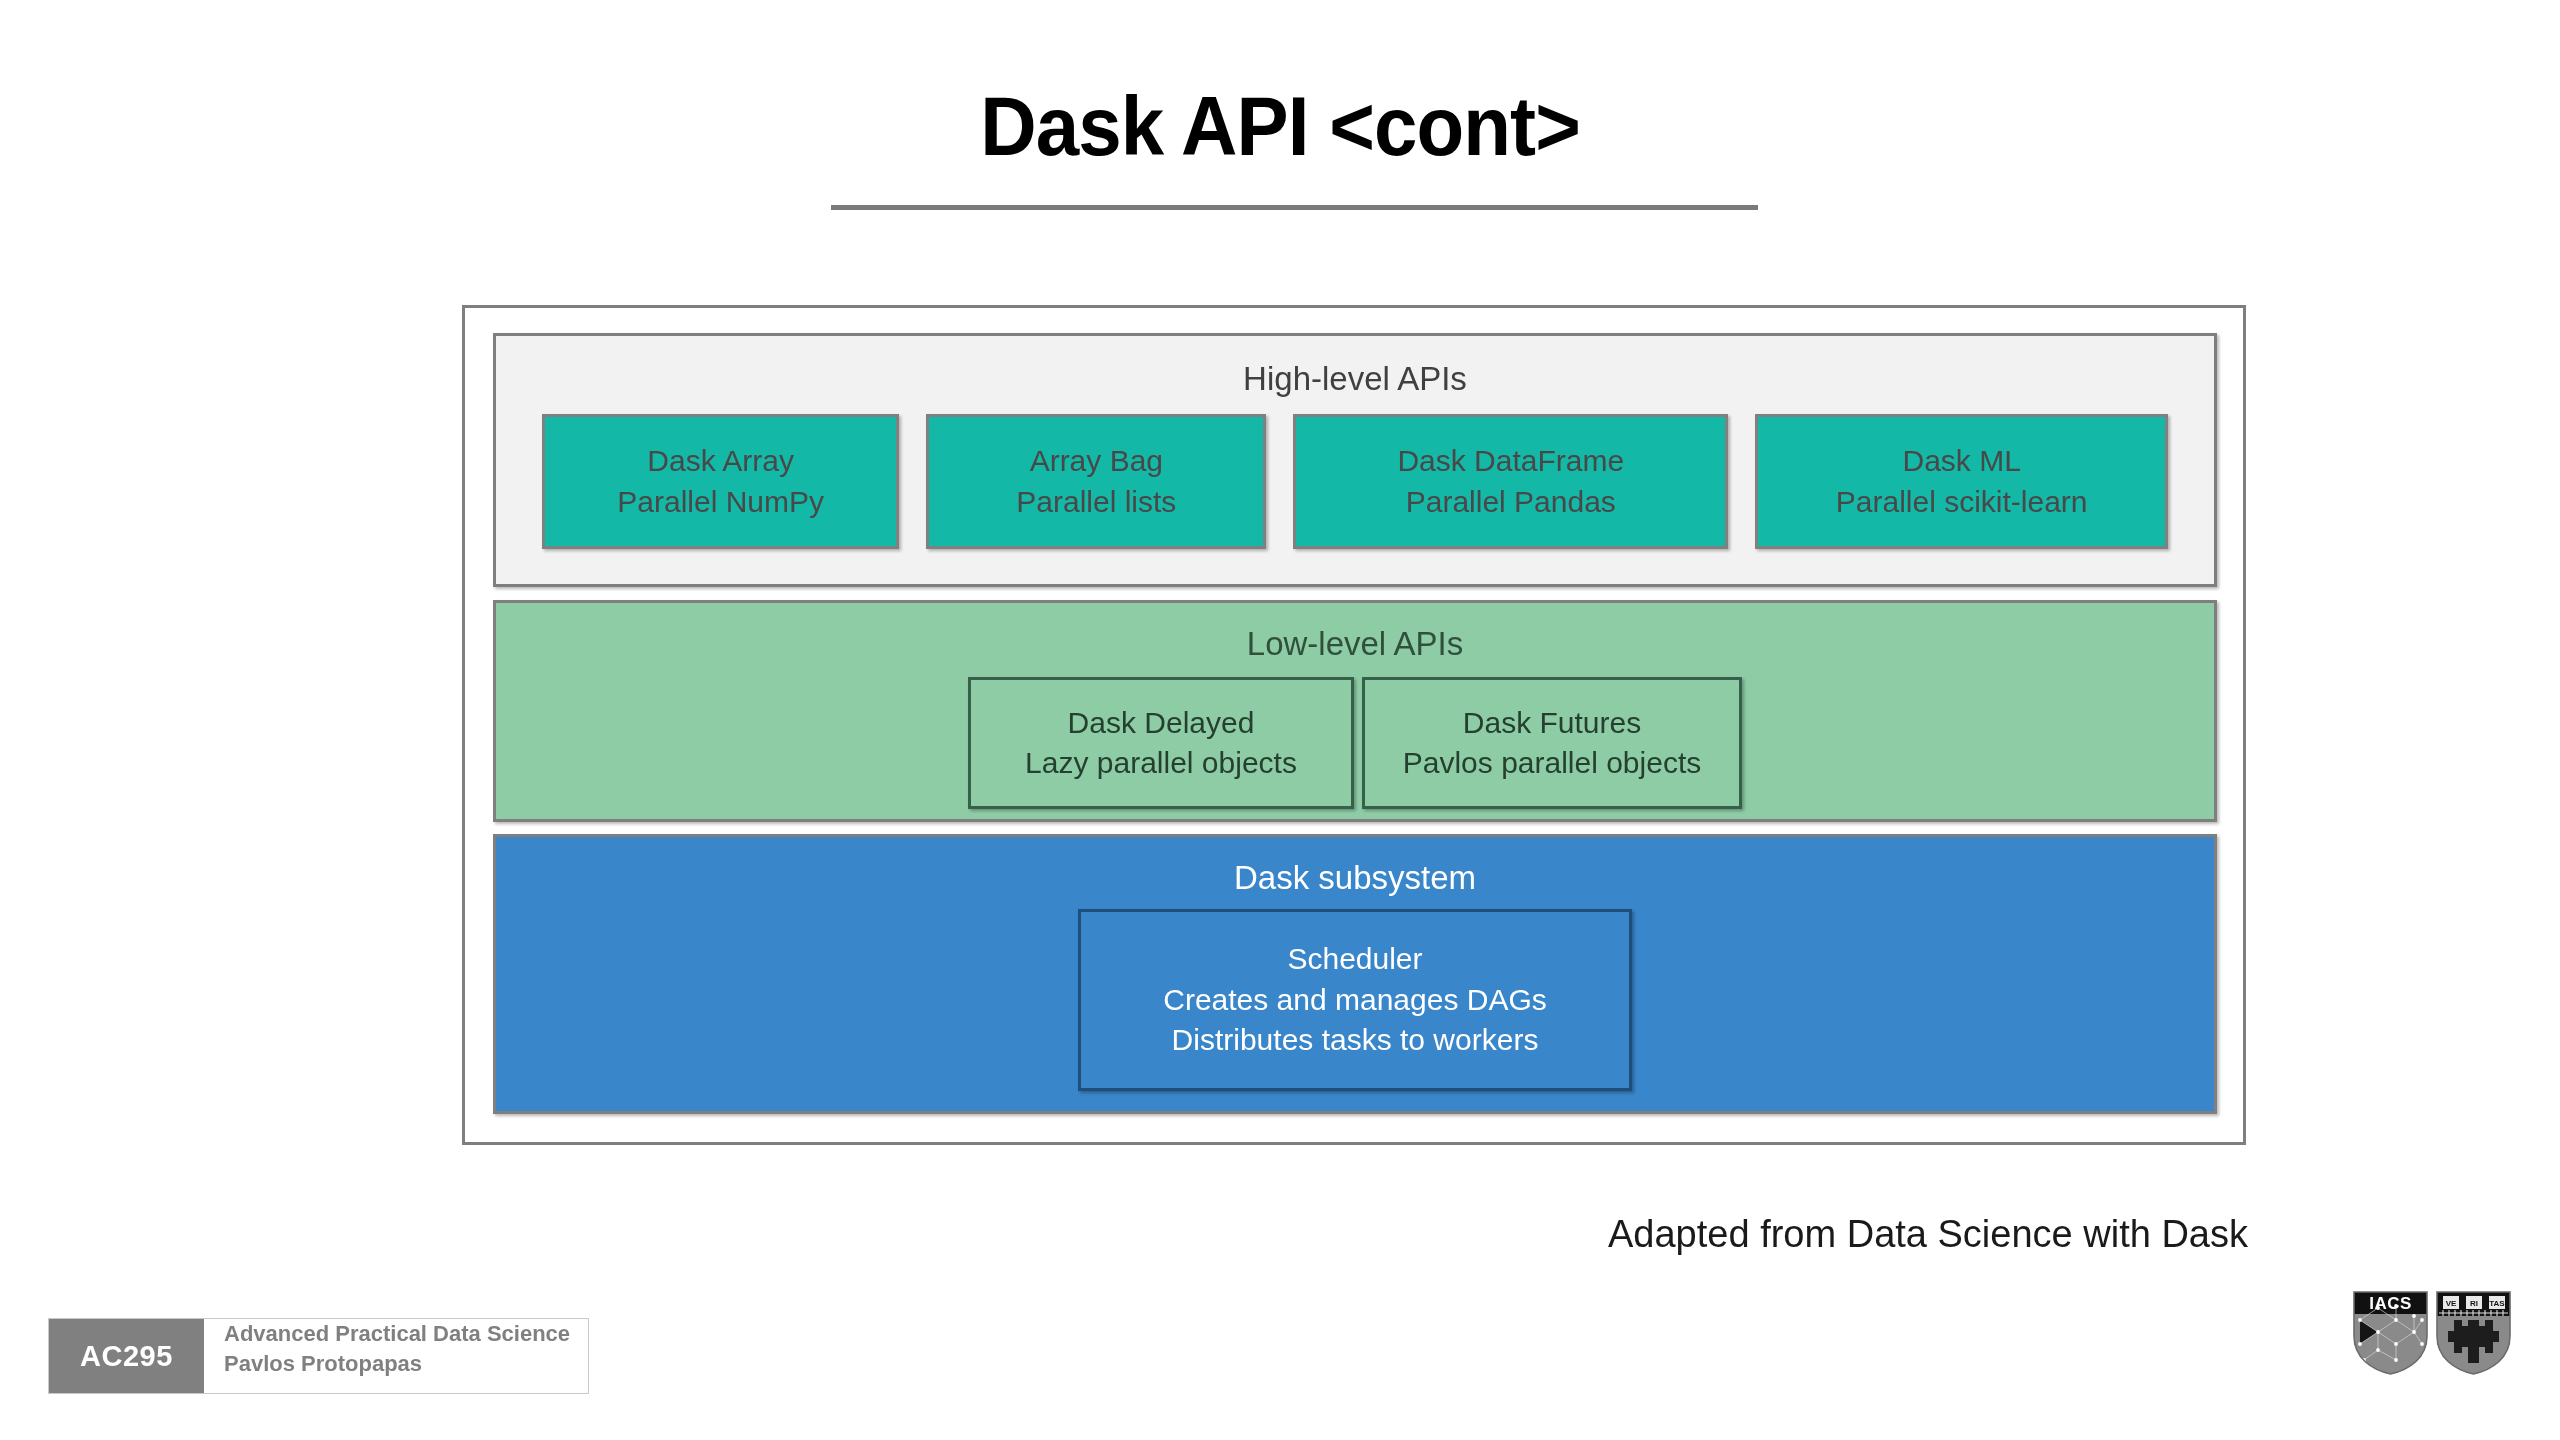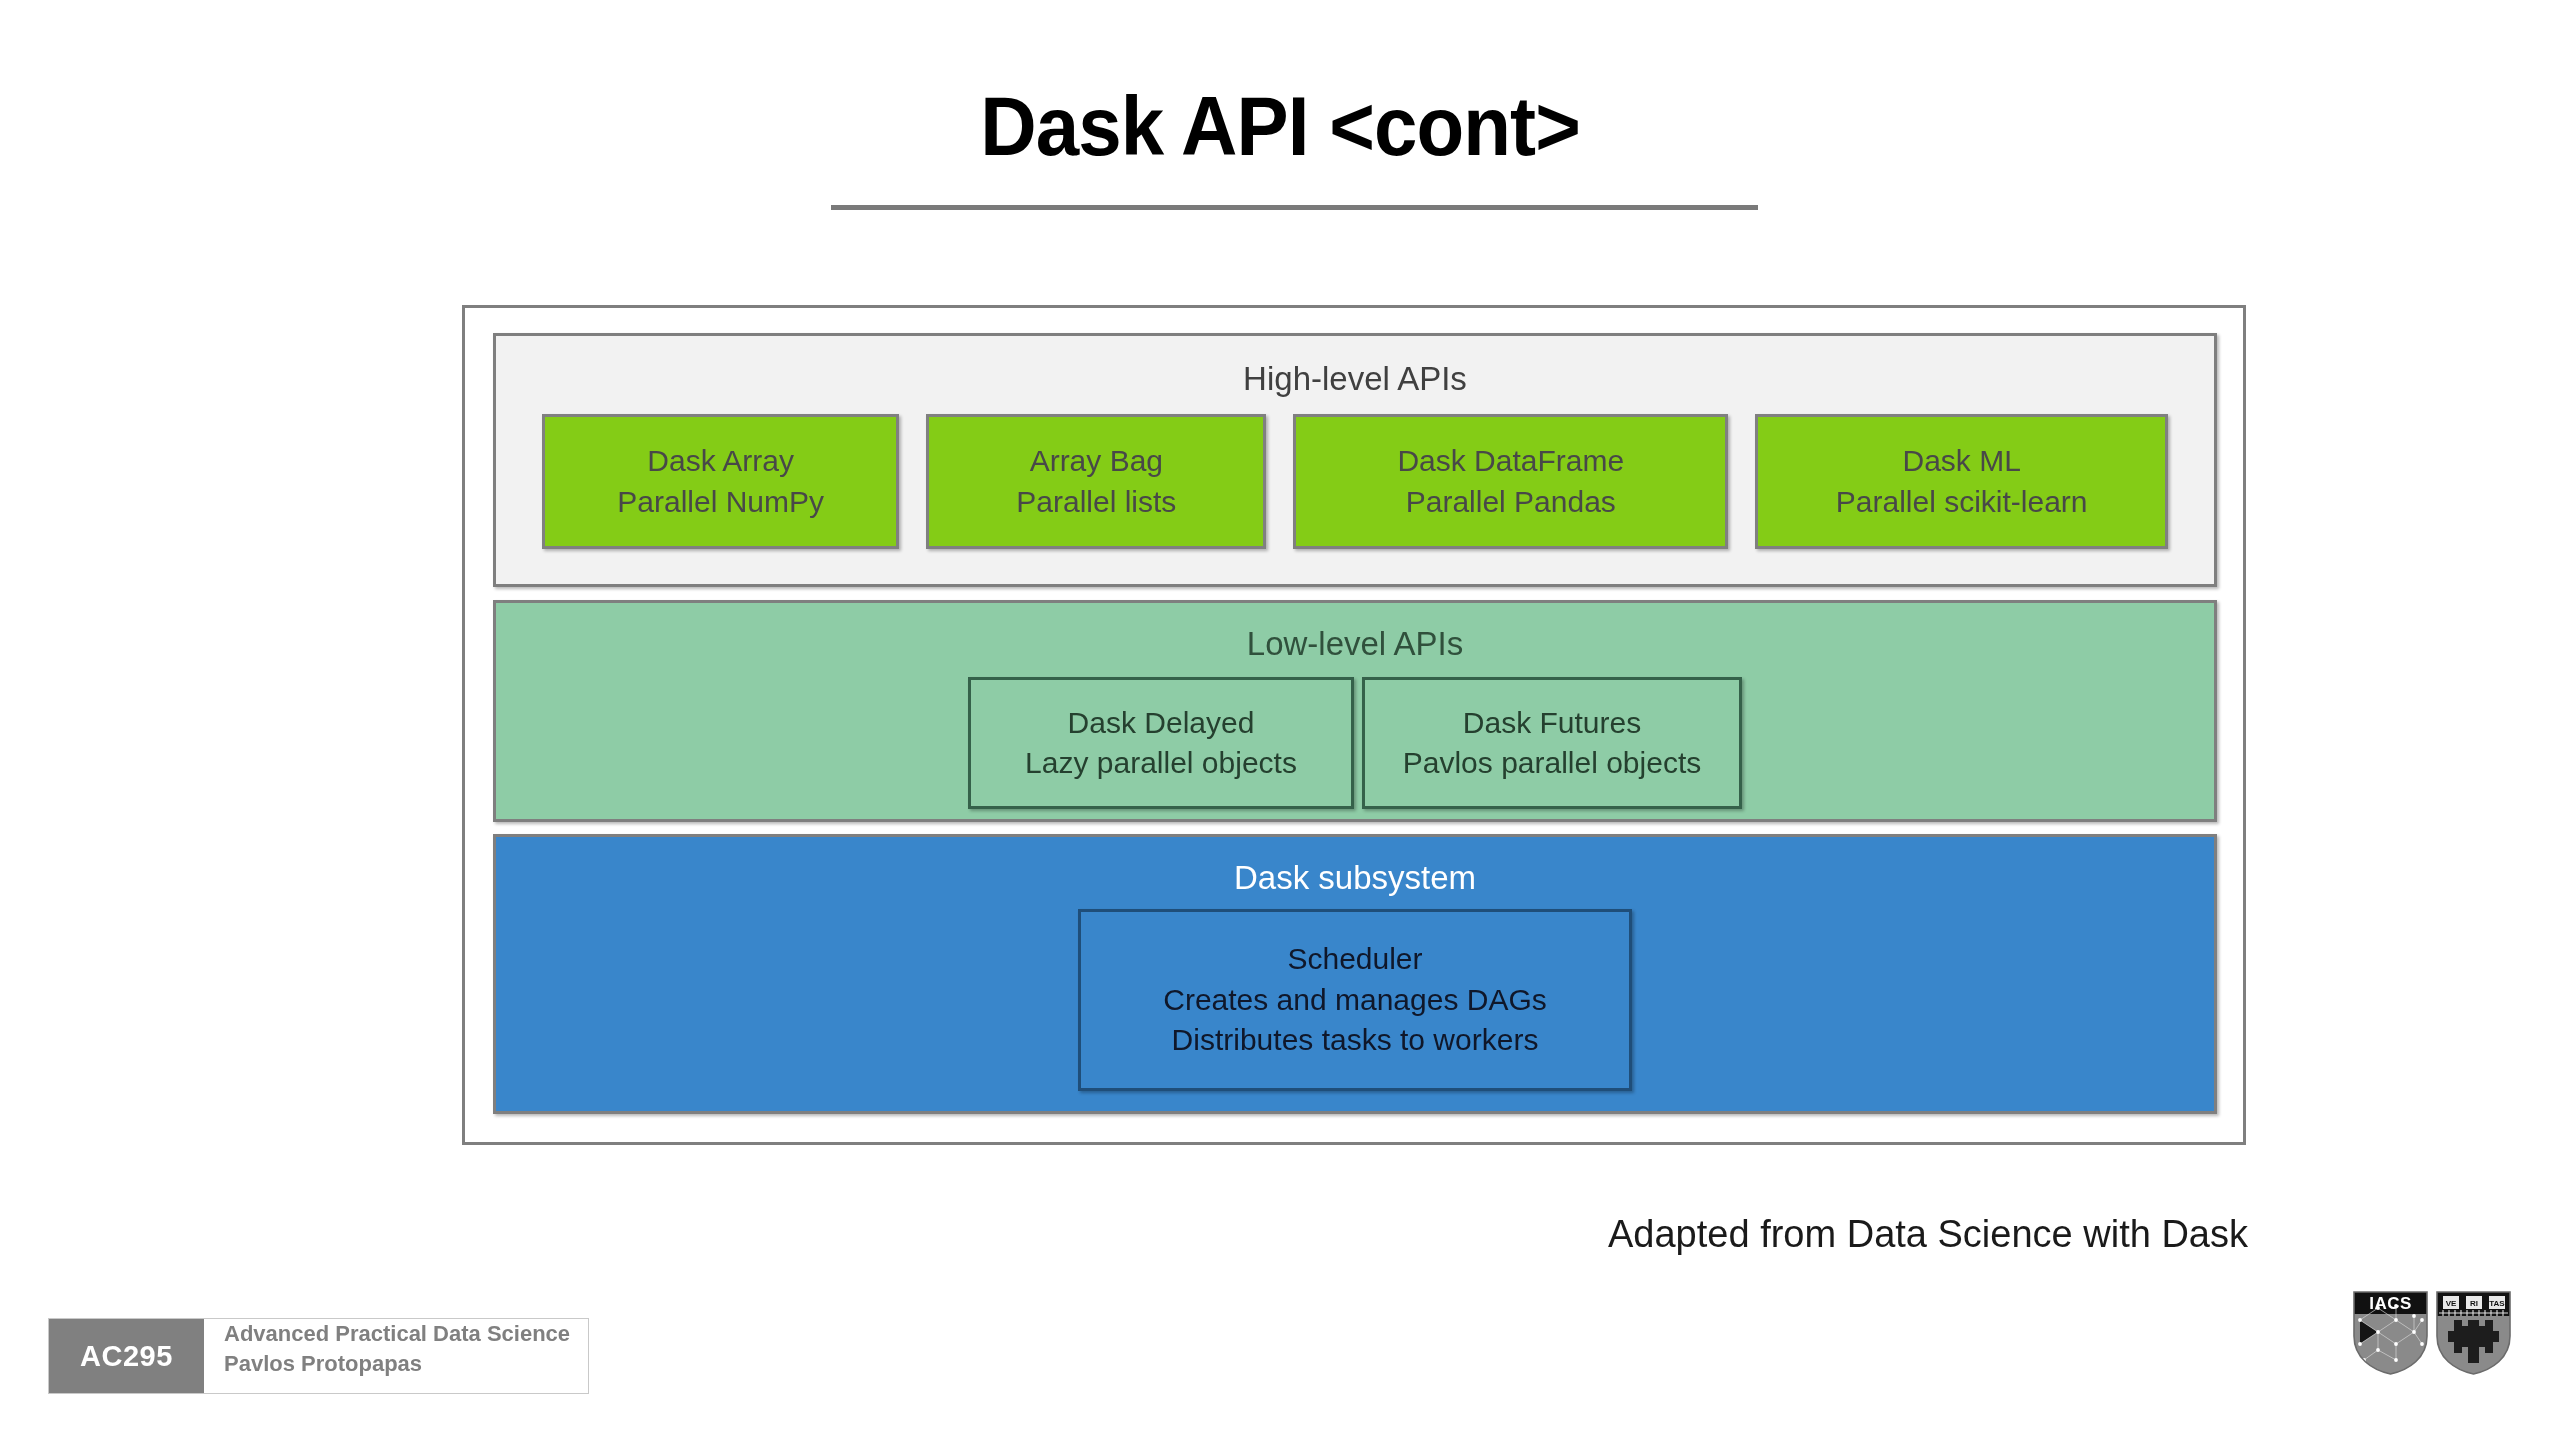--- a/index.html
+++ b/index.html
@@ -90,21 +90,21 @@
   #layer-high {
     left: 28px;
     top: 25px;
     width: 1724px;
     height: 254px;
     background: #f2f2f2;
   }
   #layer-high .layer-title { top: 24px; color: #404040; }
   #layer-high .layer-boxes { top: 78px; height: 135px; gap: 27px; padding: 0 46px; }
   #layer-high .node-box {
-    background: #84cc16;
+    background: #14b8a6;
     border: 3px solid #808080;
     color: #484848;
   }
   #box-dask-array      { width: 368px; }
   #box-dask-bag        { width: 350px; }
   #box-dask-dataframe  { width: 448px; }
   #box-dask-ml         { width: 425px; }
 
   
   #layer-low {
@@ -130,21 +130,21 @@
     top: 526px;
     width: 1724px;
     height: 280px;
     background: #3986cb;
   }
   #layer-sub .layer-title { top: 22px; color: #ffffff; }
   #layer-sub .layer-boxes { top: 72px; height: 182px; }
   #layer-sub .node-box {
     background: #3986cb;
     border: 3px solid #1f4e79;
-    color: #0f172a;
+    color: #ffffff;
     width: 554px;
   }
 
   
   #attribution {
     position: absolute;
     left: 1608px;
     top: 1213px;
     font-size: 38px;
     color: #1a1a1a;

